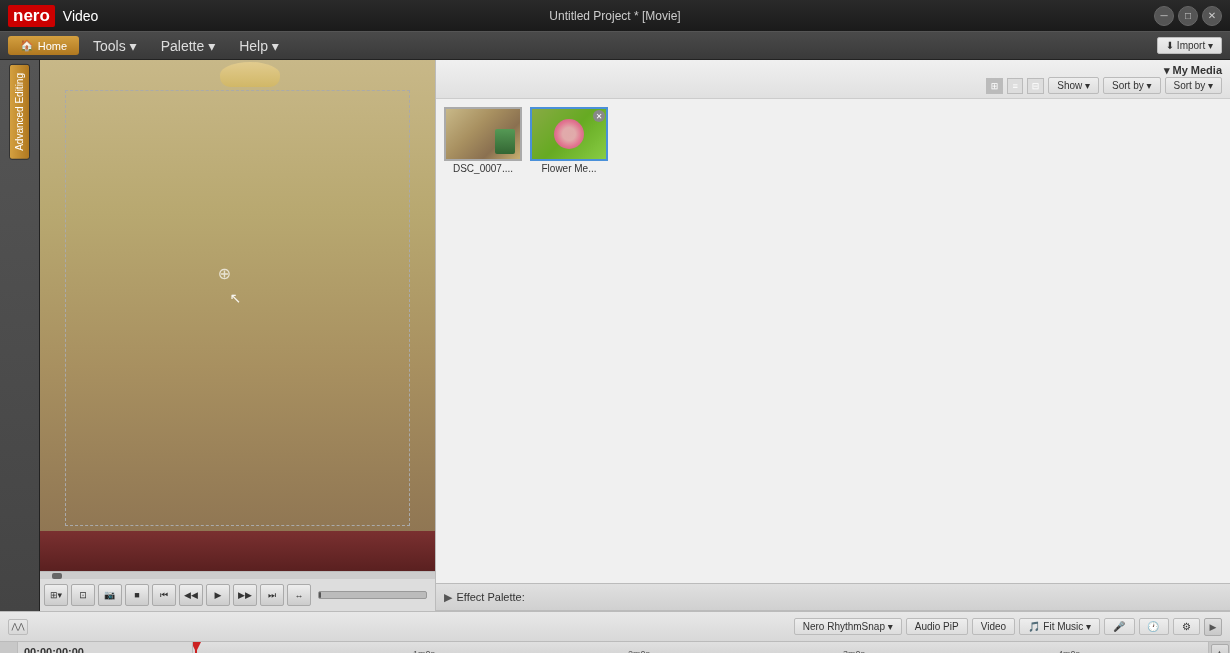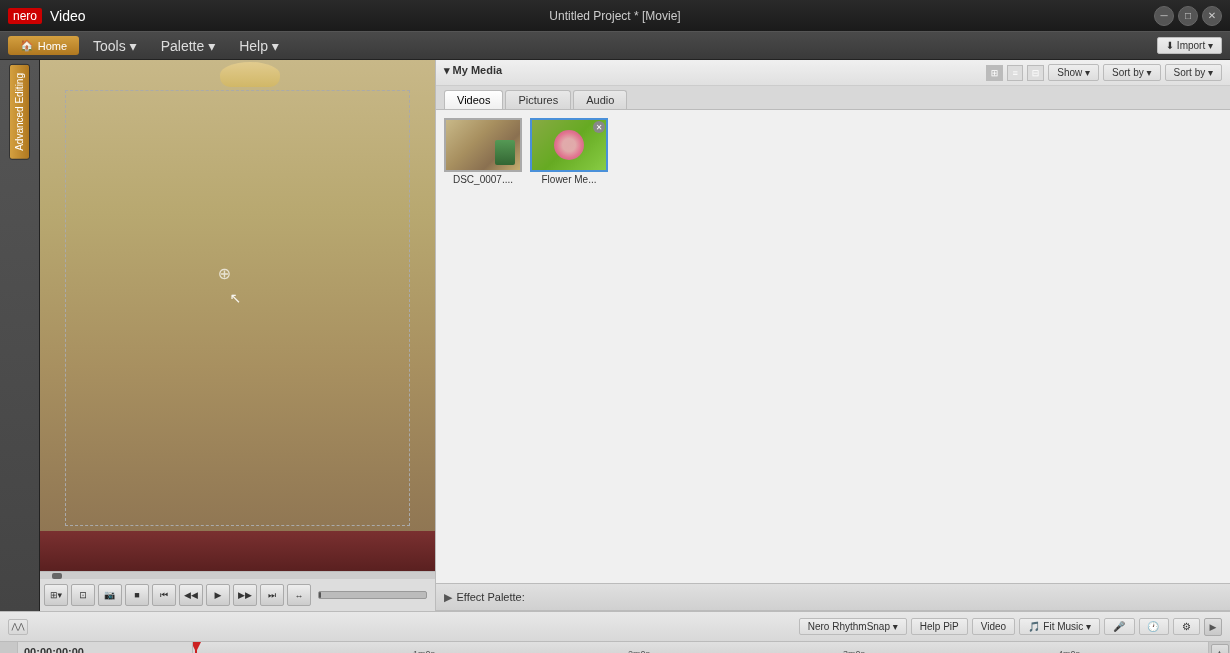--- a/index.html
+++ b/index.html
@@ -9,21 +9,21 @@
     #titlebar {
       background: linear-gradient(to bottom, #2a2a2a, #1a1a1a);
       height: 32px;
       display: flex;
       align-items: center;
       justify-content: space-between;
       padding: 0 8px;
       border-bottom: 1px solid #555;
     }
     #titlebar .left { display: flex; align-items: center; gap: 8px; }
-    #titlebar .nero-logo { background: #c00; color: #fff; font-weight: normal; font-size: 12px; padding: 1px 5px; border-radius: 2px; }
+    #titlebar .nero-logo { background: #c00; color: #fff; font-weight: bold; font-size: 17px; padding: 1px 5px; border-radius: 2px; }
     #titlebar .app-name { color: #fff; font-size: 14px; font-weight: normal; }
     #titlebar .title-center { color: #ccc; font-size: 12px; position: absolute; left: 50%; transform: translateX(-50%); }
     #titlebar .win-controls { display: flex; gap: 4px; }
     #titlebar .win-btn { width: 20px; height: 20px; border-radius: 50%; border: 1px solid #666; background: #555; display: flex; align-items: center; justify-content: center; cursor: pointer; font-size: 10px; color: #ccc; }
 
     
     #menubar {
       background: linear-gradient(to bottom, #4a4a4a, #3a3a3a);
       height: 28px;
       display: flex;
@@ -130,23 +130,24 @@
       flex: 1;
       background: #e8e8e8;
       display: flex;
       flex-direction: column;
       border-left: 1px solid #bbb;
     }
     #media-header {
       background: linear-gradient(to bottom, #f0f0f0, #e0e0e0);
       padding: 4px 8px;
       display: flex;
-      align-items: flex-start;
+      align-items: flex-end;
       justify-content: space-between;
       border-bottom: 1px solid #ccc;
+      flex-direction: column;
     }
     .media-title { font-weight: bold; color: #333; font-size: 11px; }
     .media-header-right { display: flex; gap: 4px; align-items: center; }
     .view-btn { padding: 2px 4px; background: #ddd; border: 1px solid #bbb; cursor: pointer; font-size: 9px; }
     .view-btn.active { background: #bbb; }
     #media-tabs {
       background: #d8d8d8;
       display: flex;
       padding: 4px 8px 0;
       gap: 2px;
@@ -378,25 +379,20 @@
       <span class="media-title">▾ My Media</span>
       <div class="media-header-right">
         <div class="view-btn active">⊞</div>
         <div class="view-btn">≡</div>
         <div class="view-btn">⊟</div>
         <div class="tl-btn">Show ▾</div>
         <div class="tl-btn">Sort by ▾</div>
         <div class="tl-btn">Sort by ▾</div>
       </div>
     </div>
-    <div id="media-tabs">
-      <div class="media-tab active">Videos</div>
-      <div class="media-tab">Pictures</div>
-      <div class="media-tab">Audio</div>
-    </div>
     <div id="media-content">
 
       <div class="media-item">
         <div class="media-thumb media-thumb-dsc">
           <div style="position:absolute;top:0;left:0;right:0;bottom:0;background:linear-gradient(135deg,#c8b888 0%,#a89060 40%,#8a7050 70%,#c8b070 100%);"></div>
           <div style="position:absolute;bottom:5px;right:5px;width:20px;height:25px;background:linear-gradient(to bottom,#559955,#336633);border-radius:2px;"></div>
         </div>
         <div class="media-label">DSC_0007....</div>
       </div>
 
@@ -415,21 +411,21 @@
     </div>
   </div>
 </div>
 
 <div style="display:flex;flex-direction:column;background:#d0d0d0;border-top:1px solid #bbb;">
 
   <div id="timeline-toolbar" style="height:30px;background:linear-gradient(to bottom,#e8e8e8,#d8d8d8);display:flex;align-items:center;padding:0 8px;gap:4px;border-bottom:1px solid #bbb;">
     <div class="collapse-btn">⋀⋀</div>
     <div style="flex:1;"></div>
     <div class="tl-btn">Nero RhythmSnap ▾</div>
-    <div class="tl-btn">Help PiP</div>
+    <div class="tl-btn">Audio PiP</div>
     <div class="tl-btn">Video</div>
     <div class="tl-btn">🎵 Fit Music ▾</div>
     <div class="tl-btn">🎤</div>
     <div class="tl-btn">🕐</div>
     <div class="tl-btn">⚙</div>
     <div class="right-btn">▶</div>
   </div>
 
   <div id="timeline-main" style="display:flex;height:240px;">
 

